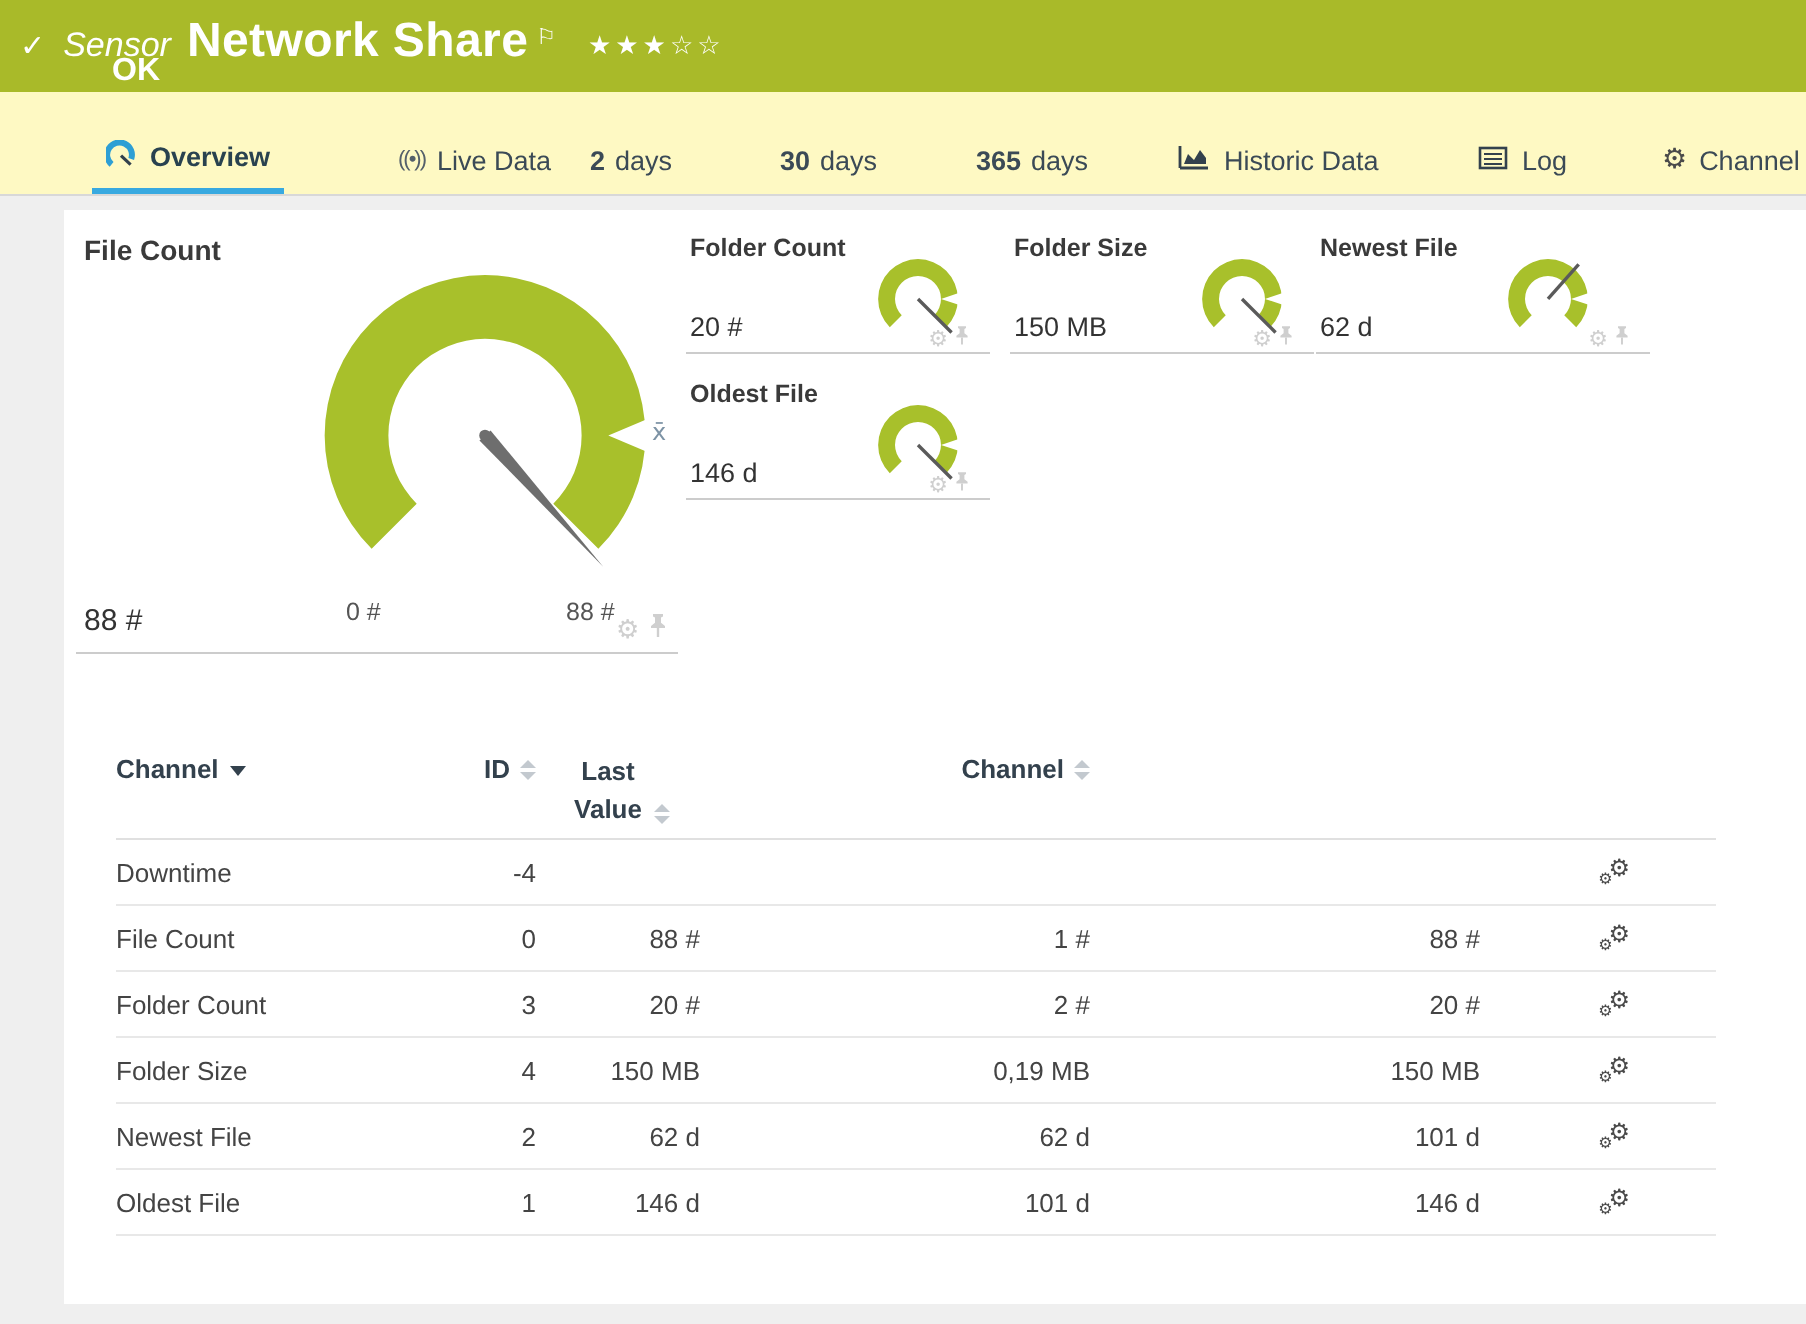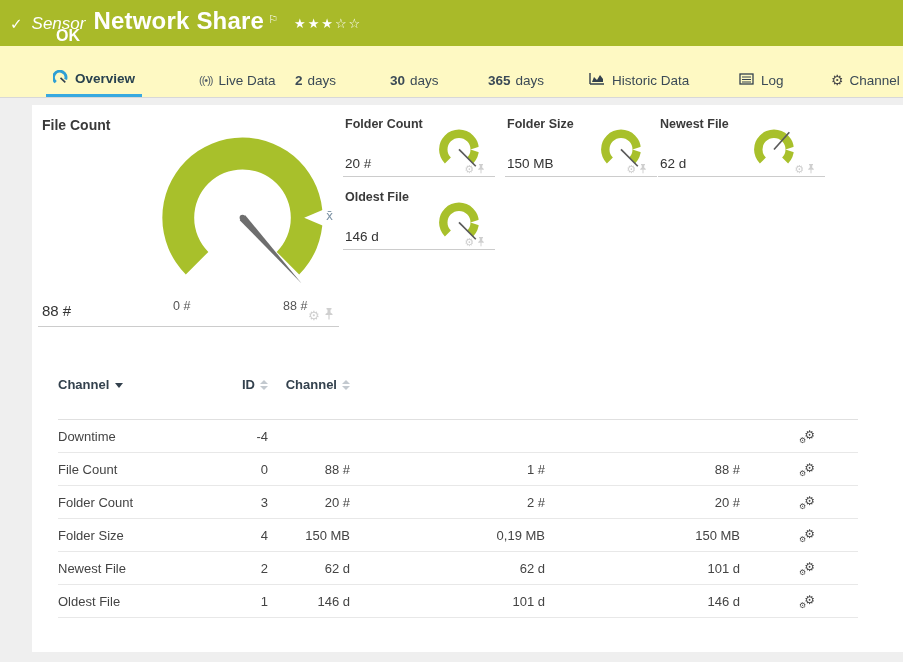--- a/index.html
+++ b/index.html
@@ -244,20 +244,23 @@
 
 <div class="panel panel2">
   <div class="tbl">
     <div class="hrow">
       <div>
         <span>Channel</span><i class="desc"></i>
       </div>
       <div class="c-r">
         <span>ID</span><span class="sort"><i class="up"></i><i class="dn"></i></span>
       </div>
+      <div class="lv-wrap">
+        <span class="lv-text">Last Value</span><span class="sort"><i class="up"></i><i class="dn"></i></span>
+      </div>
       <div class="c-r">
         <span>Channel</span><span class="sort"><i class="up"></i><i class="dn"></i></span>
       </div>
       <div></div>
     </div>
 
     <div class="trow">
       <div>Downtime</div>
       <div class="c-r">-4</div>
       <div class="c-r"></div>

